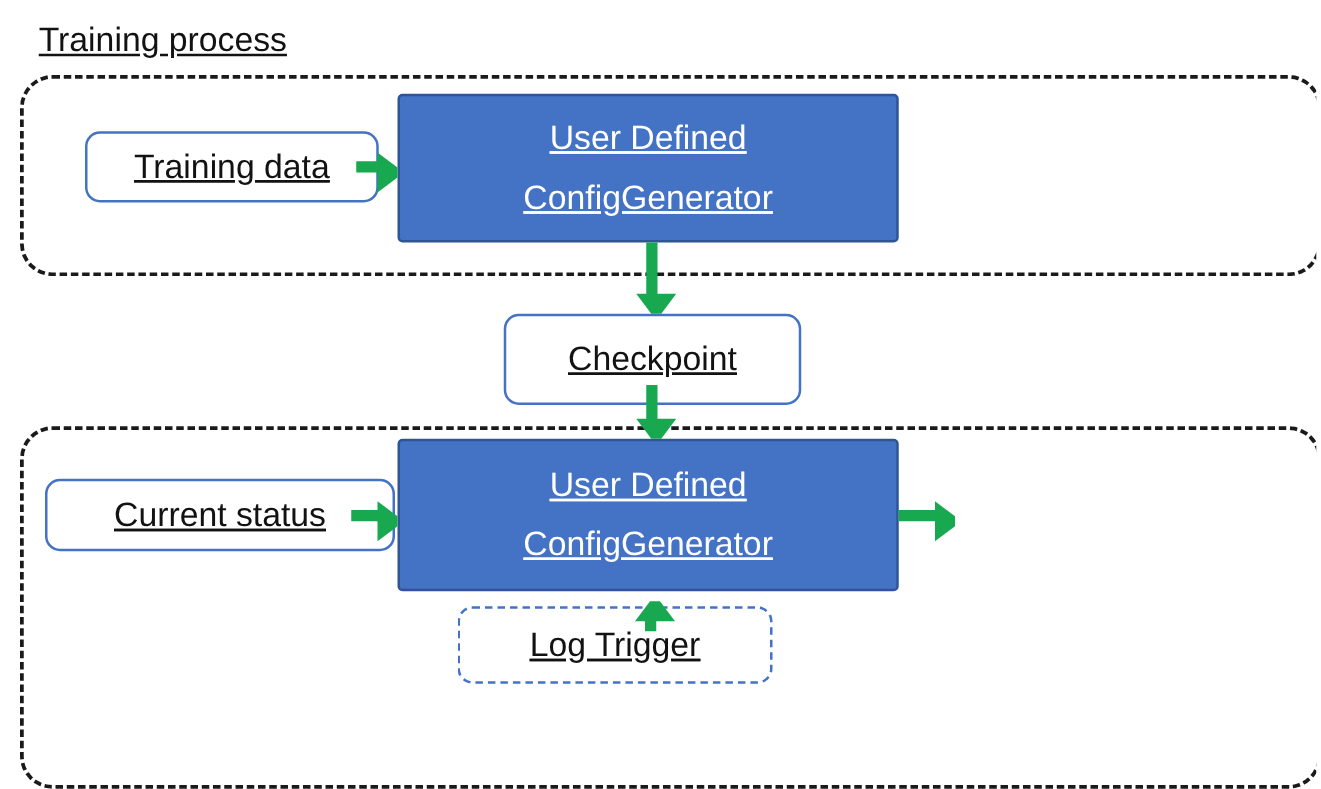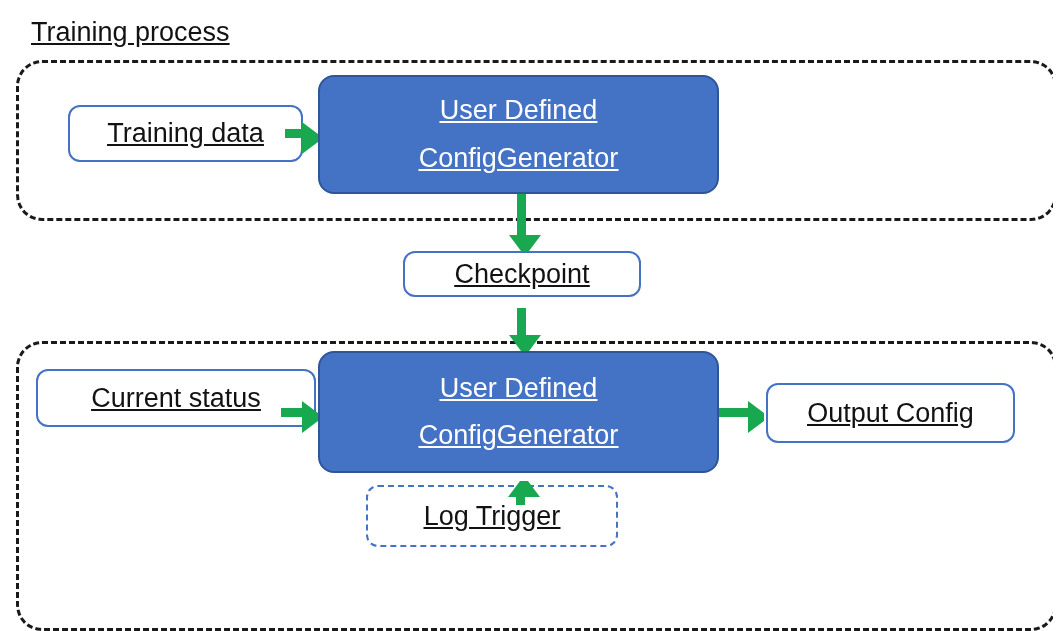--- a/index.html
+++ b/index.html
@@ -55,33 +55,33 @@
   }
   .node.white{
     background:#fff;
     border:2px solid var(--white-box-border);
     border-radius:12px;
     color:var(--text-dark);
   }
   .node.blue{
     background:var(--box-blue-fill);
     border:2.5px solid var(--box-blue-border);
-    border-radius:16px;
+    border-radius:4px;
     color:var(--text-light);
   }
   .node.trigger{
     background:#fff;
     border:2px dashed var(--trigger-border);
     border-radius:12px;
     color:var(--text-dark);
   }
   .node-training-data{left:60px;top:97px;width:235px;height:57px;text-align:center;}
   .node-generator-training{left:310px;top:67px;width:401px;height:119px;}
-  .node-checkpoint{left:395px;top:243px;width:238px;height:46px;}
-  .node-current-status{left:28px;top:361px;width:280px;height:58px;}
+  .node-checkpoint{left:395px;top:243px;width:238px;height:73px;}
+  .node-current-status{left:28px;top:375px;width:280px;height:58px;}
   .node-generator-inference{left:310px;top:343px;width:401px;height:122px;}
   .node-output-config{left:758px;top:375px;width:249px;height:60px;}
   .node-log-trigger{left:358px;top:477px;width:252px;height:62px;z-index:4;}
   .node-clock-trigger{left:430px;top:549px;width:263px;height:58px;z-index:5;}
   .blue-line{line-height:1.45;}
   .arrow{position:absolute;left:0;top:0;z-index:6;}
   .shaft{position:absolute;background:var(--arrow-green);}
   .head{position:absolute;width:0;height:0;}
   .head.right{border-top:12px solid transparent;border-bottom:12px solid transparent;border-left:16px solid var(--arrow-green);}
   .head.down{border-left:12px solid transparent;border-right:12px solid transparent;border-top:16px solid var(--arrow-green);}
@@ -124,23 +124,20 @@
 
   <div class="node white node-current-status">
     <span>Current status</span>
   </div>
 
   <div class="node blue node-generator-inference">
     <div class="blue-line">User Defined</div>
     <div class="blue-line">ConfigGenerator</div>
   </div>
 
-  <div class="node white node-output-config">
-    <span>Output Config</span>
-  </div>
 
   <div class="node trigger node-log-trigger">
     <span>Log Trigger</span>
   </div>
 
 
   <div class="arrow a1">
     <div class="shaft"></div>
     <div class="head right"></div>
   </div>

